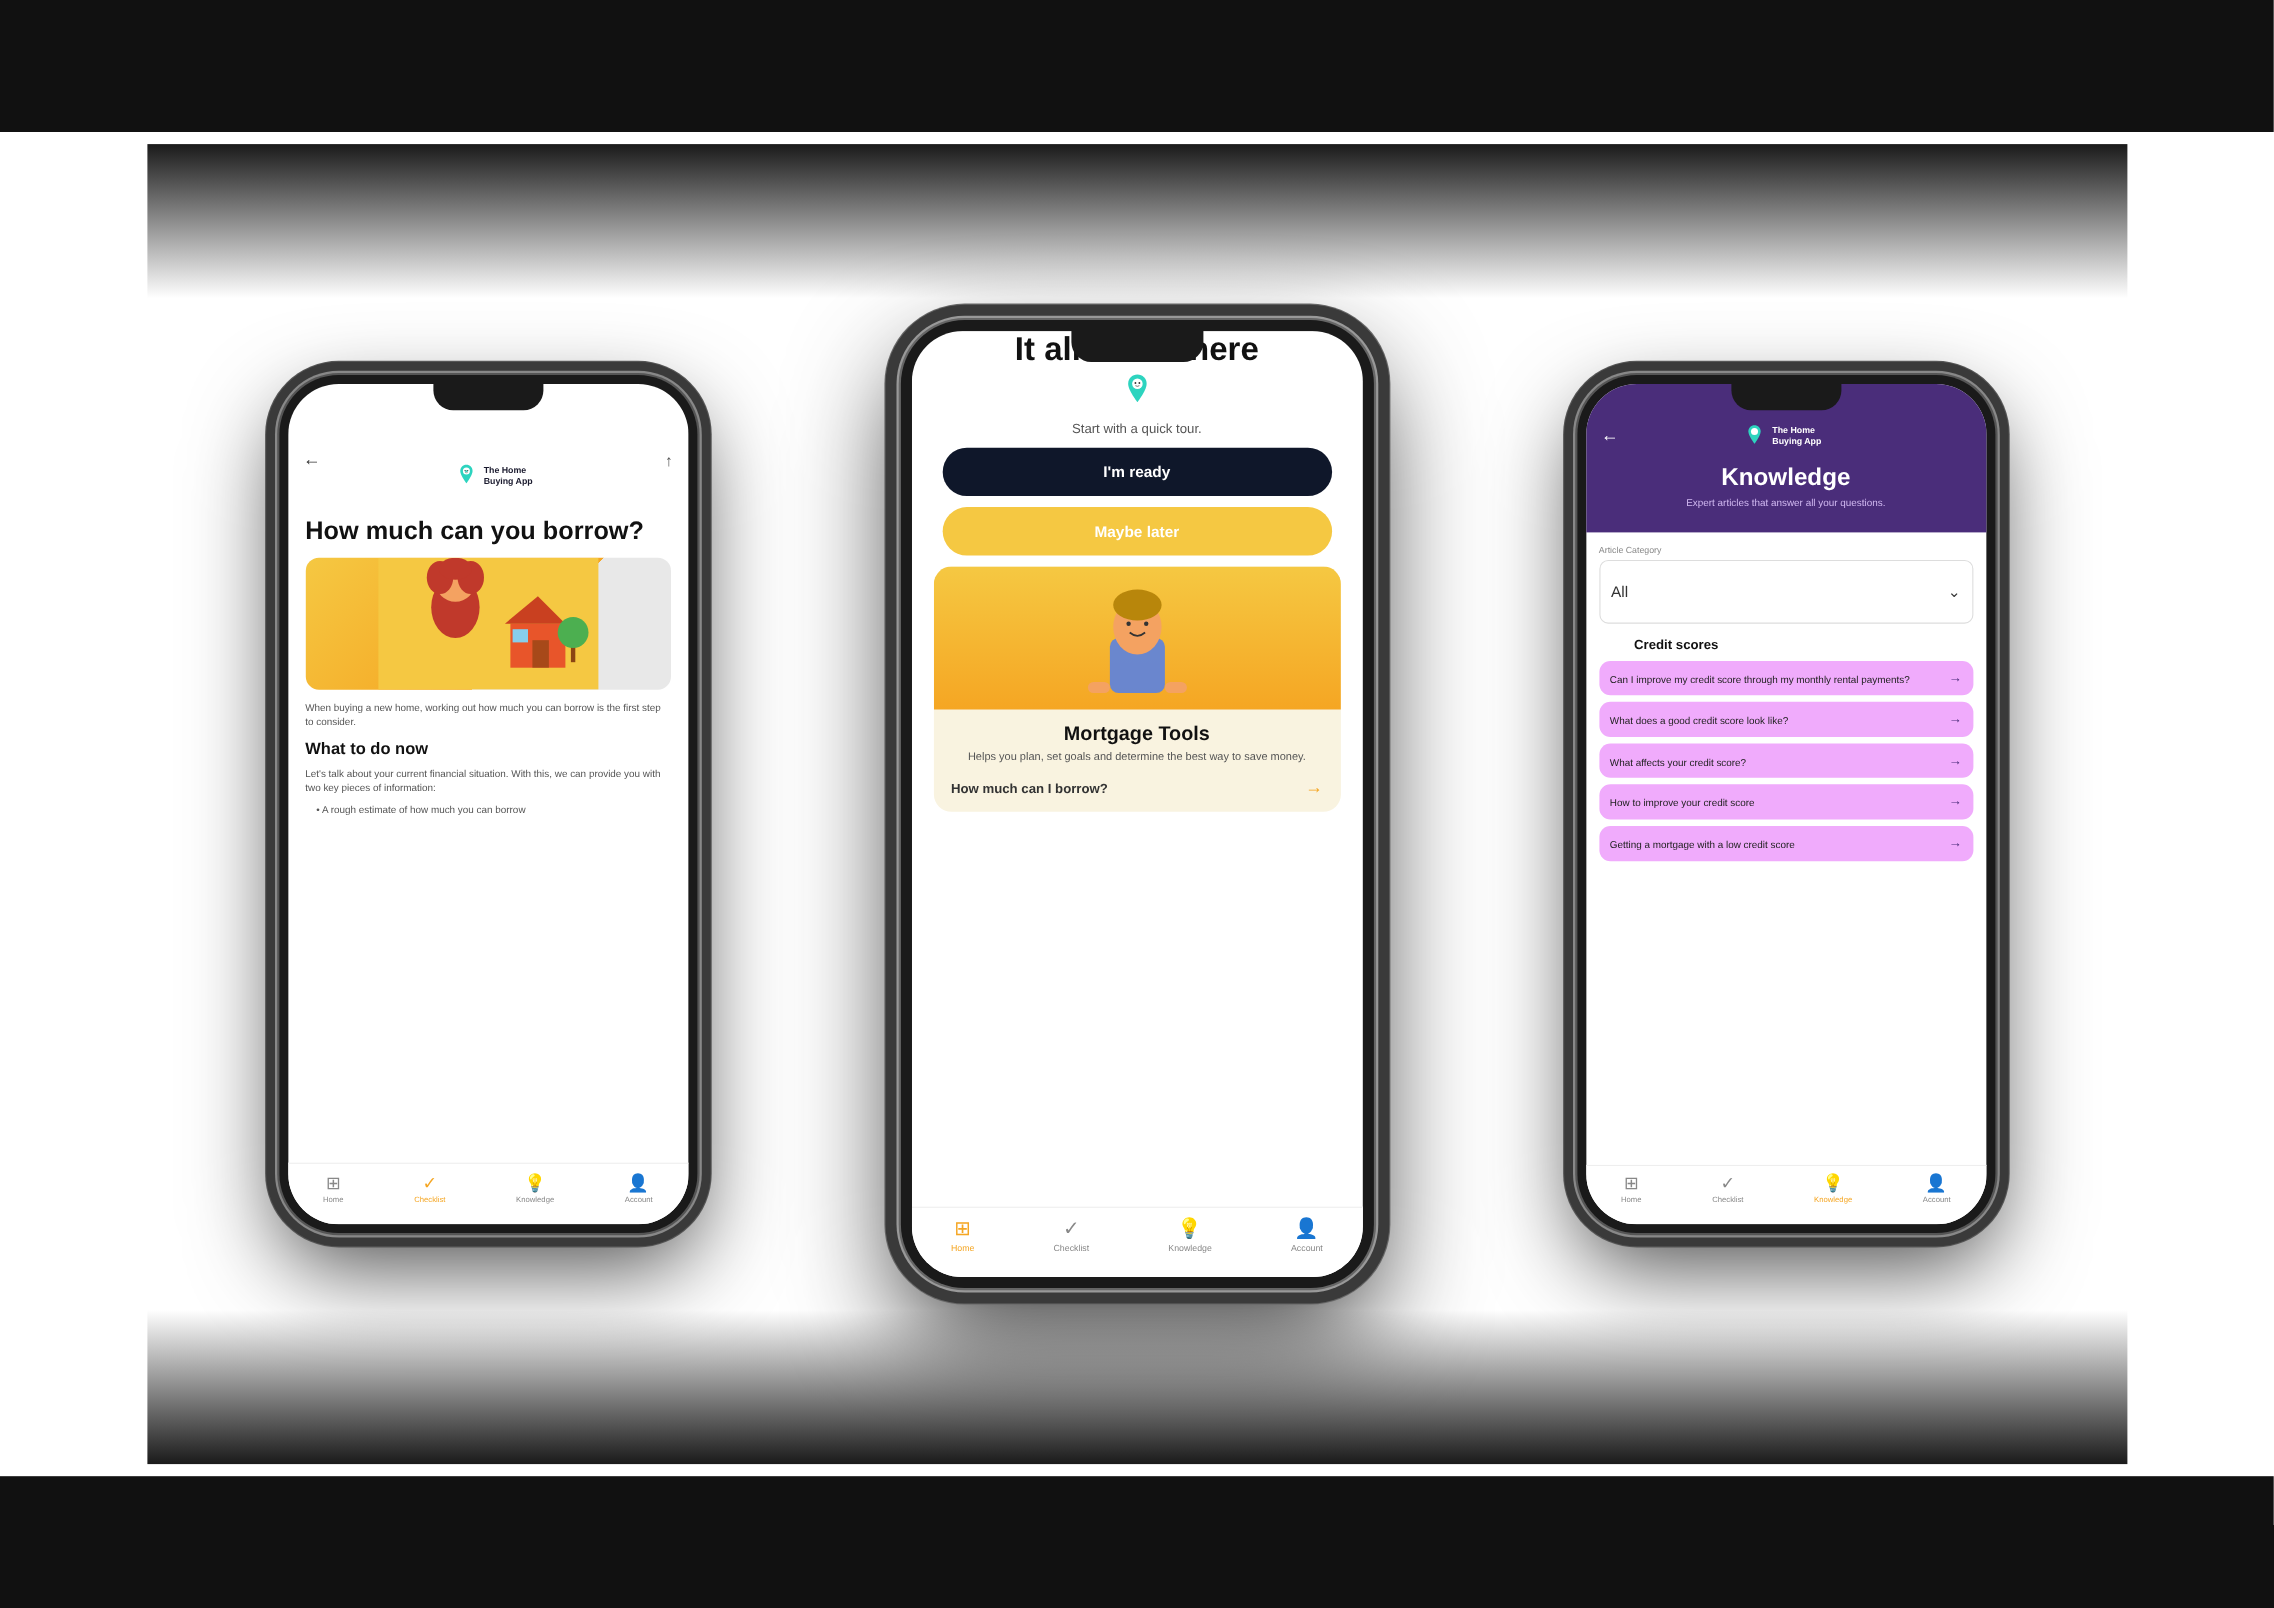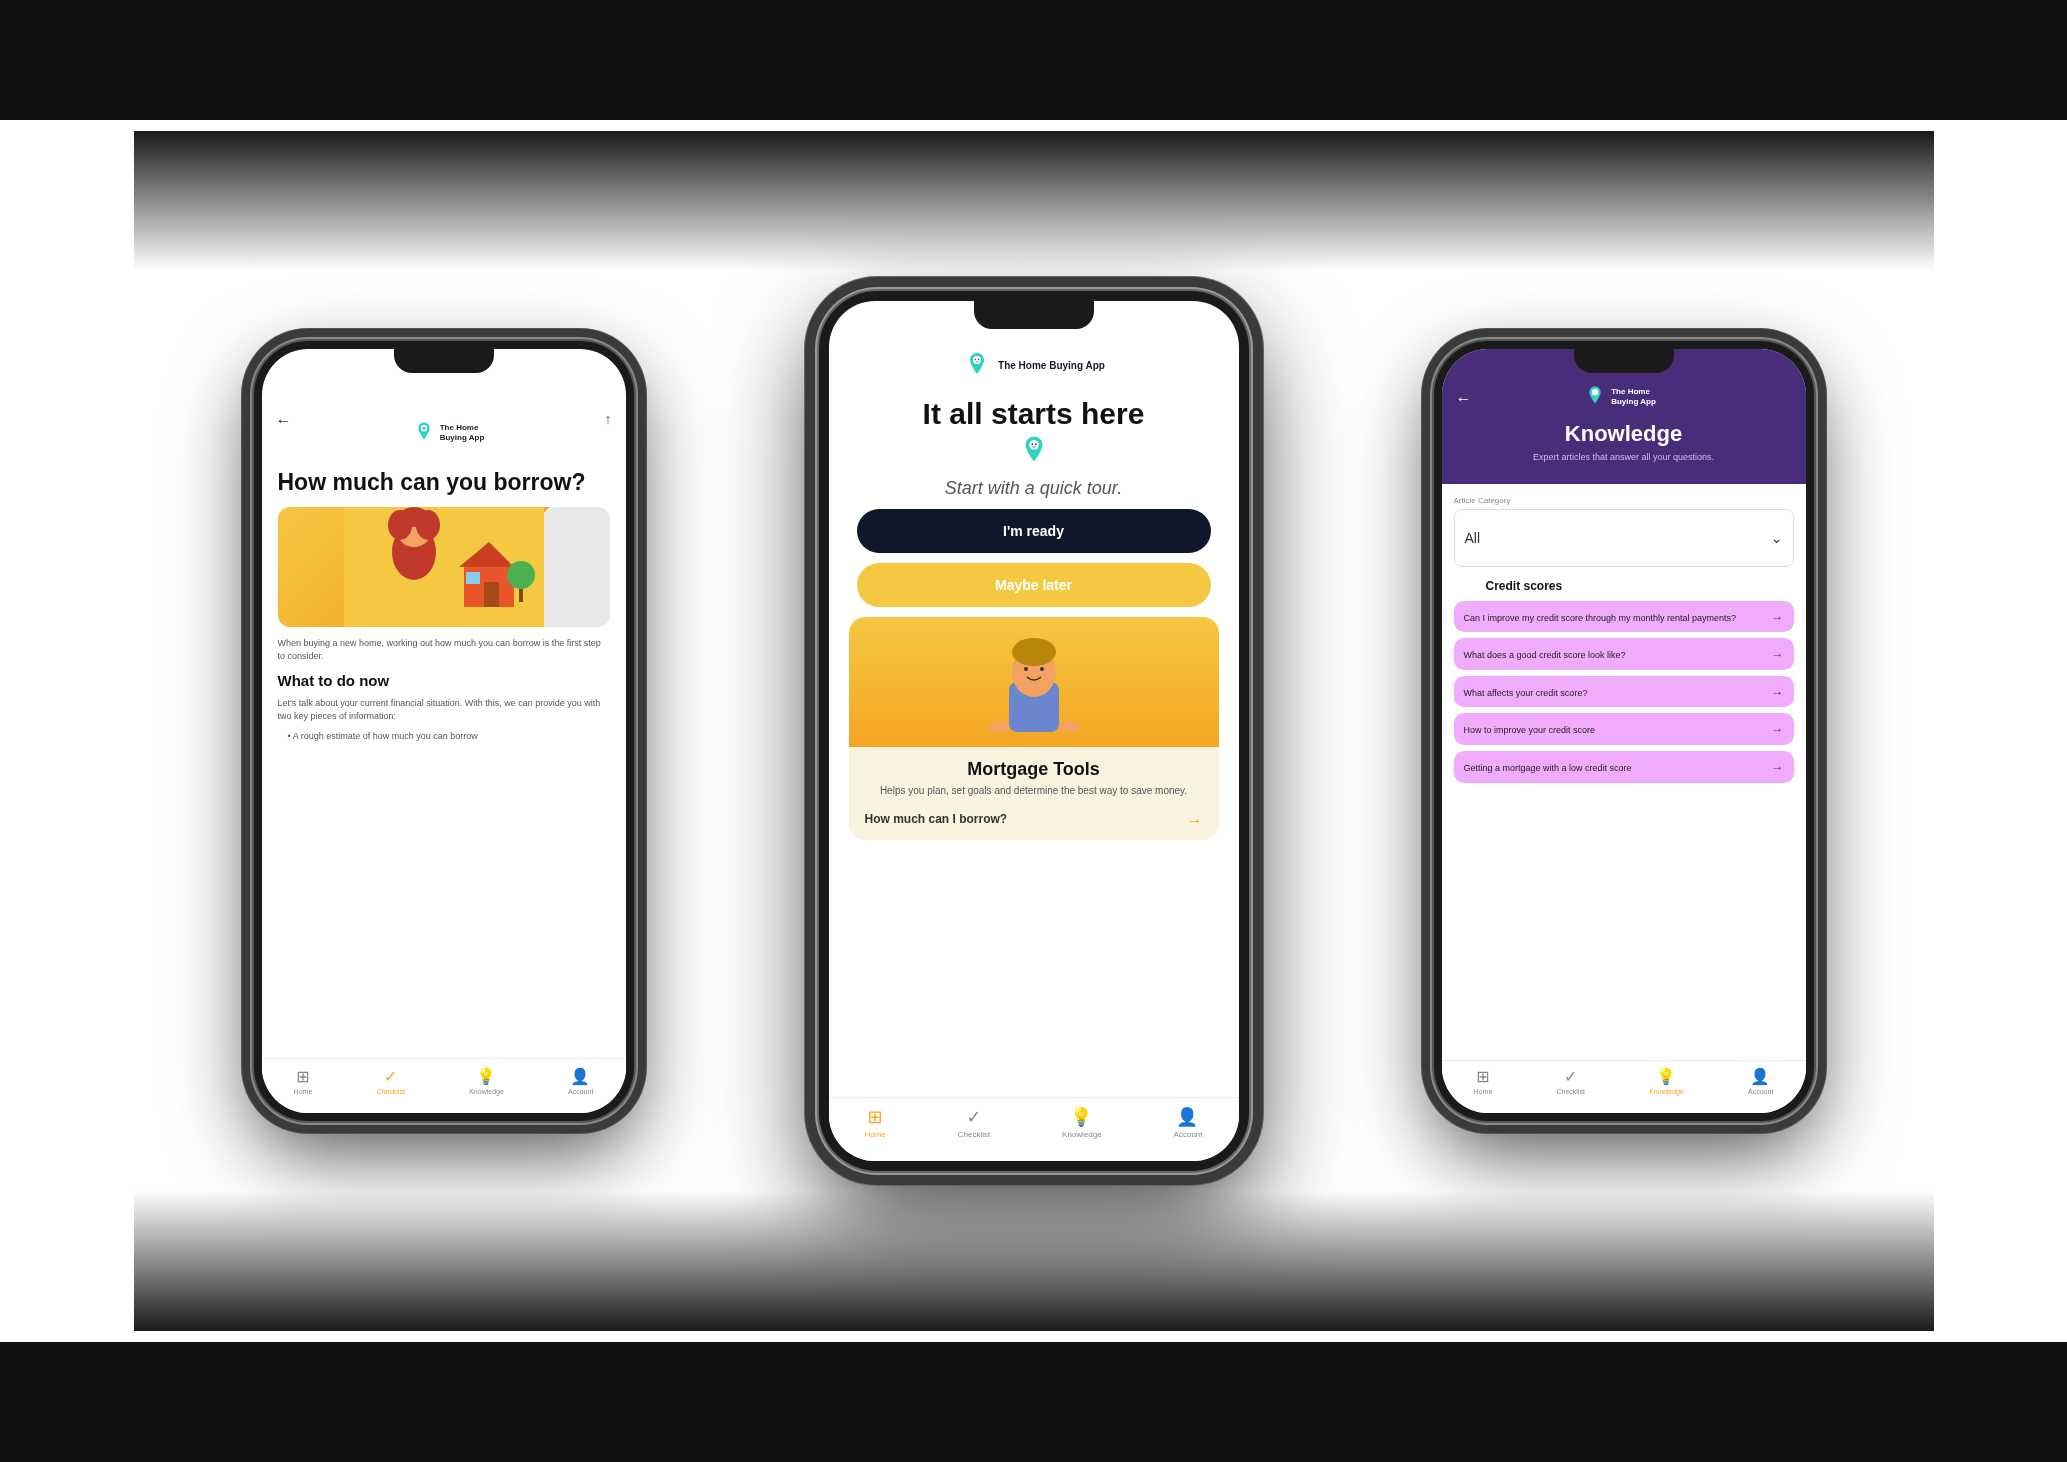--- a/index.html
+++ b/index.html
@@ -278,24 +278,23 @@
       font-weight: 800;
       color: #111;
       text-align: center;
       line-height: 1.1;
       padding: 0 20px;
     }
     .center-pin-icon {
       margin: 4px 0;
     }
     .center-subtitle {
-      font-size: 18px;
+      font-size: 12px;
       color: #555;
       text-align: center;
-      font-style: italic;
     }
 
     .center-buttons {
       width: 100%;
       padding: 10px 28px;
       display: flex;
       flex-direction: column;
       gap: 10px;
     }
     .btn-ready {
@@ -622,33 +621,20 @@
       </div>
     </div>
   </div>
 
   <div class="phone phone-center">
 
     <div class="phone-inner">
       <div class="notch"></div>
       <div class="center-content">
 
-        <div class="center-header">
-          <div class="center-logo">
-            <svg class="logo-svg" viewBox="0 0 30 30">
-              <path d="M15 2C11 2 8 5 8 9c0 5 7 14 7 14s7-9 7-14c0-4-3-7-7-7z" fill="#2dd4bf"></path>
-              <circle cx="15" cy="9" r="4" fill="#fff"></circle>
-              <circle cx="13.5" cy="8.5" r="0.7" fill="#333"></circle>
-              <circle cx="16.5" cy="8.5" r="0.7" fill="#333"></circle>
-              <path d="M13.5 10.5 Q15 11.5 16.5 10.5" stroke="#333" stroke-width="0.5" fill="none"></path>
-            </svg>
-            <div class="logo-text-big" style="font-size:10px;font-weight:700;color:#1a1a2e;line-height:1.2;">The Home
-Buying App</div>
-          </div>
-        </div>
 
         <h1 class="center-title">It all starts here</h1>
 
         <div class="center-pin-icon">
           <svg width="36" height="36" viewBox="0 0 30 30">
             <path d="M15 2C11 2 8 5 8 9c0 5 7 14 7 14s7-9 7-14c0-4-3-7-7-7z" fill="#2dd4bf"></path>
             <circle cx="15" cy="9" r="4" fill="#fff"></circle>
             <circle cx="13.5" cy="8.5" r="0.7" fill="#333"></circle>
             <circle cx="16.5" cy="8.5" r="0.7" fill="#333"></circle>
             <path d="M13.5 10.5 Q15 11.5 16.5 10.5" stroke="#333" stroke-width="0.5" fill="none"></path>

